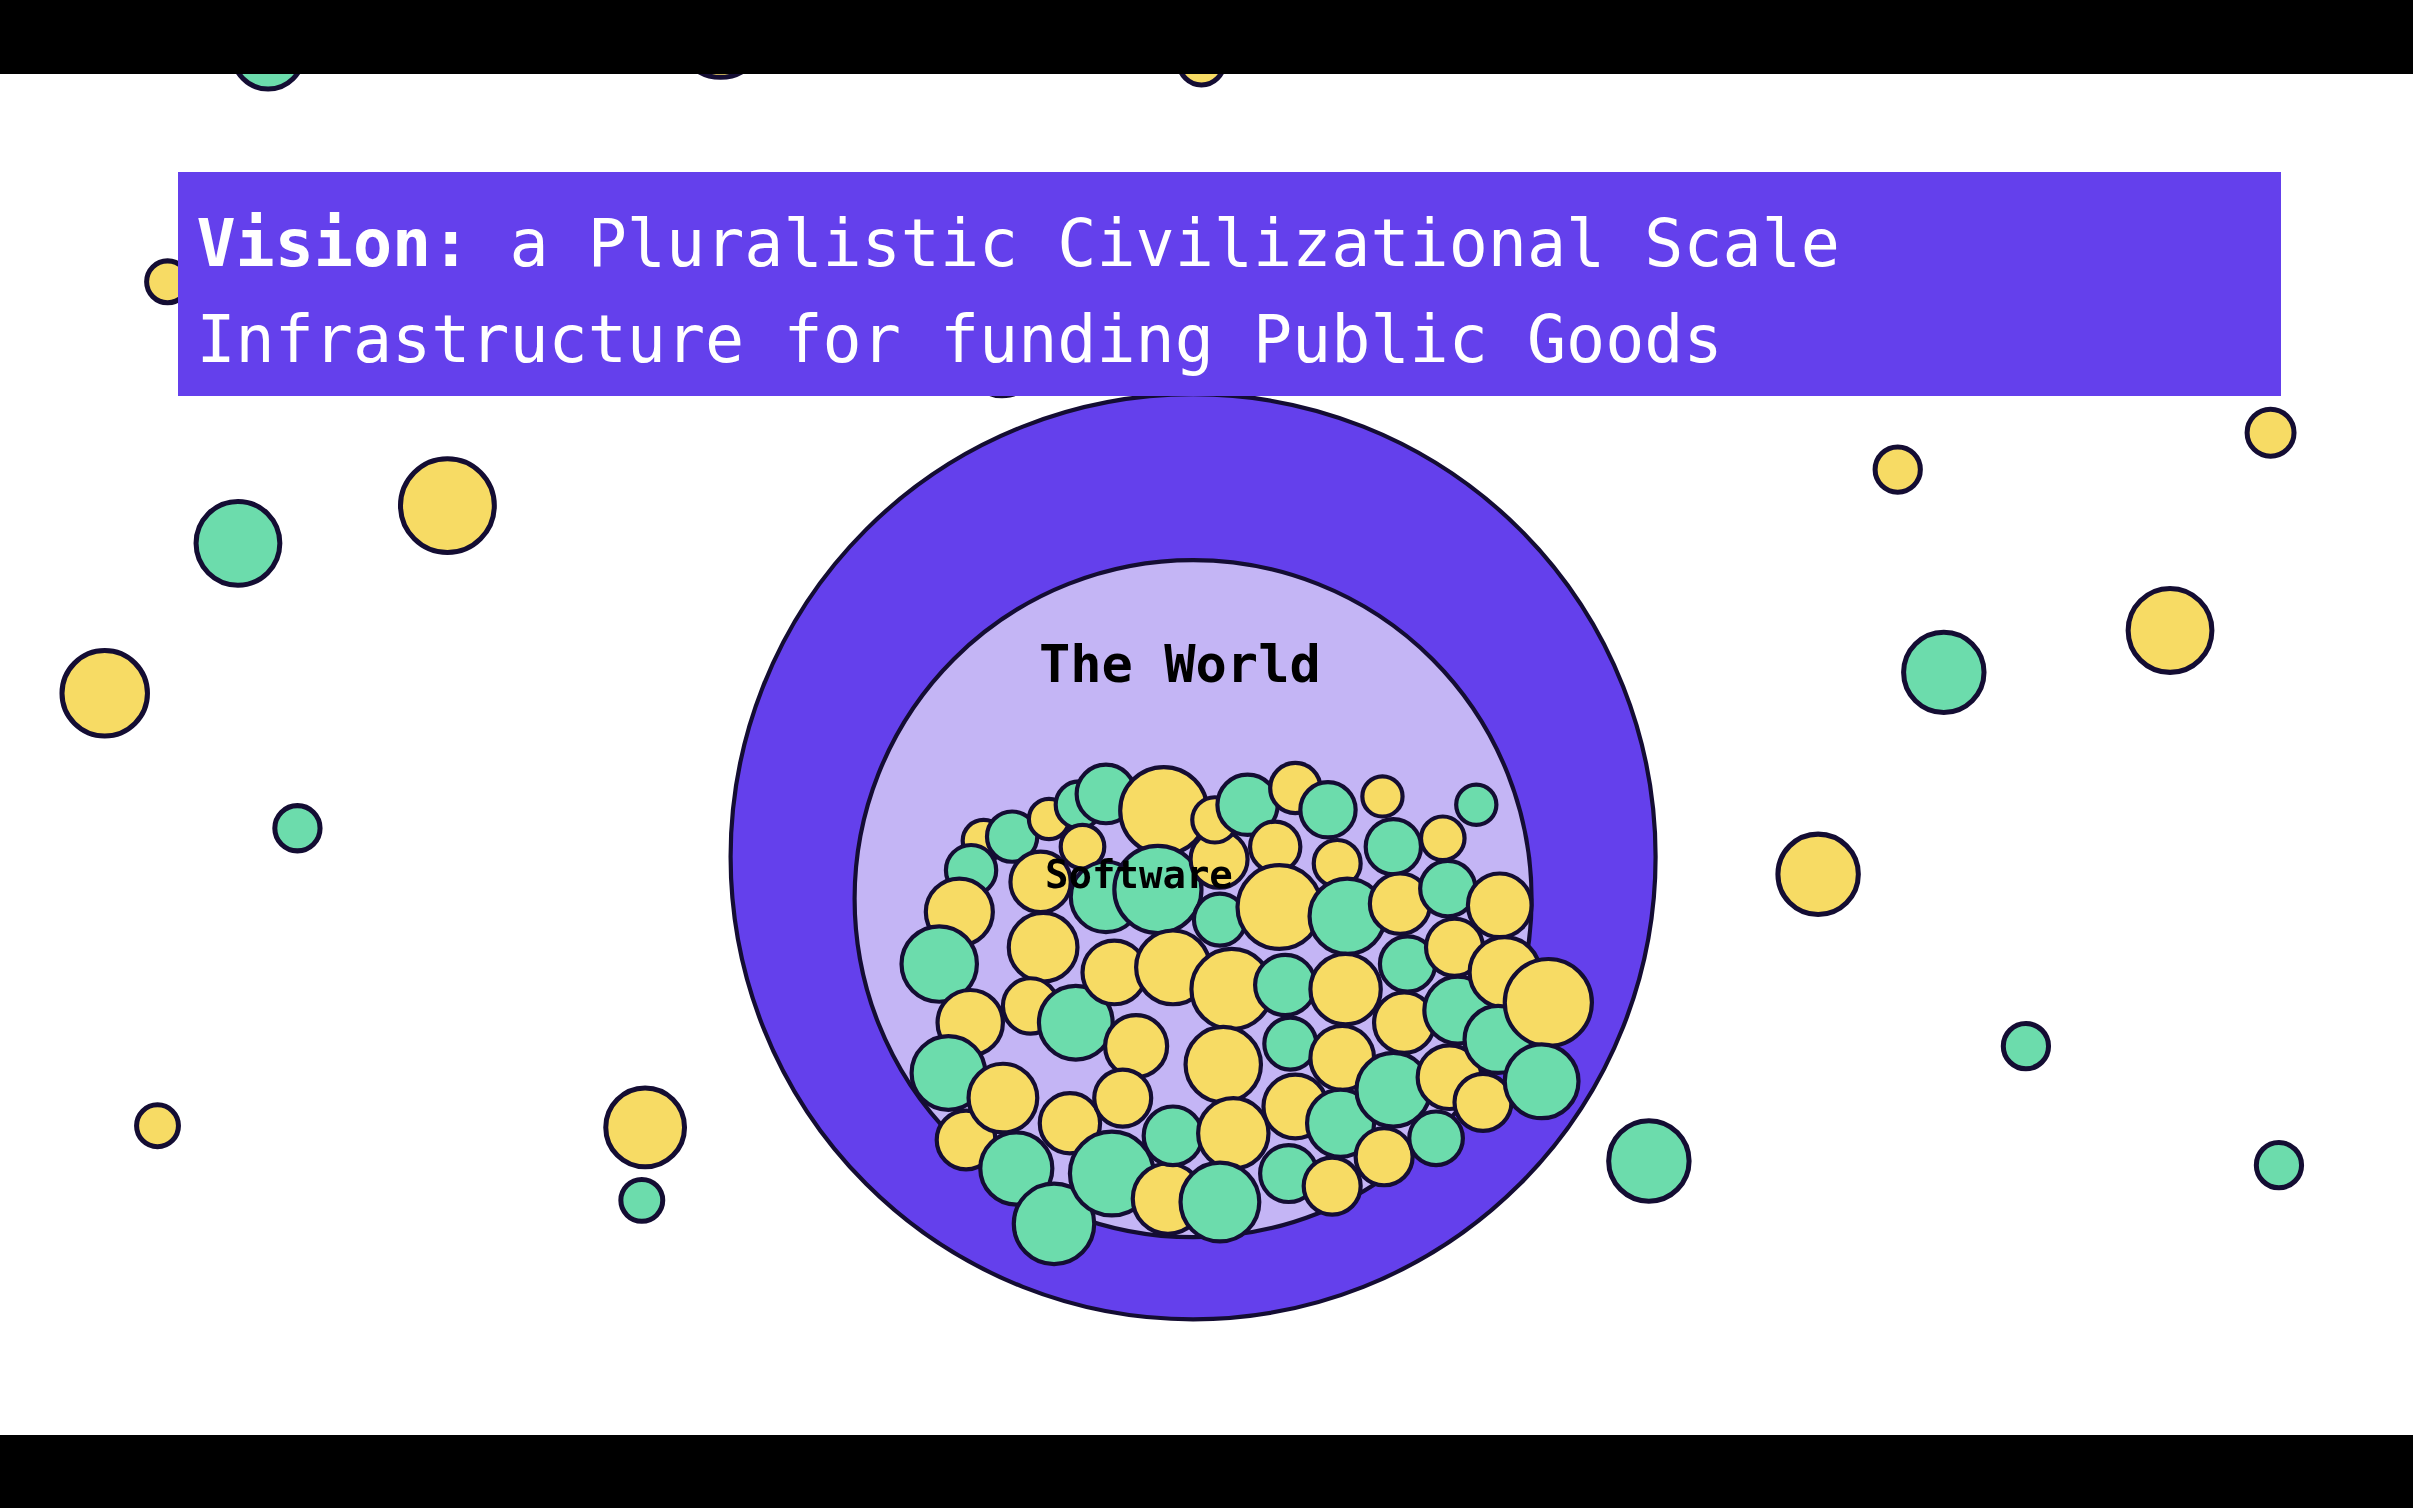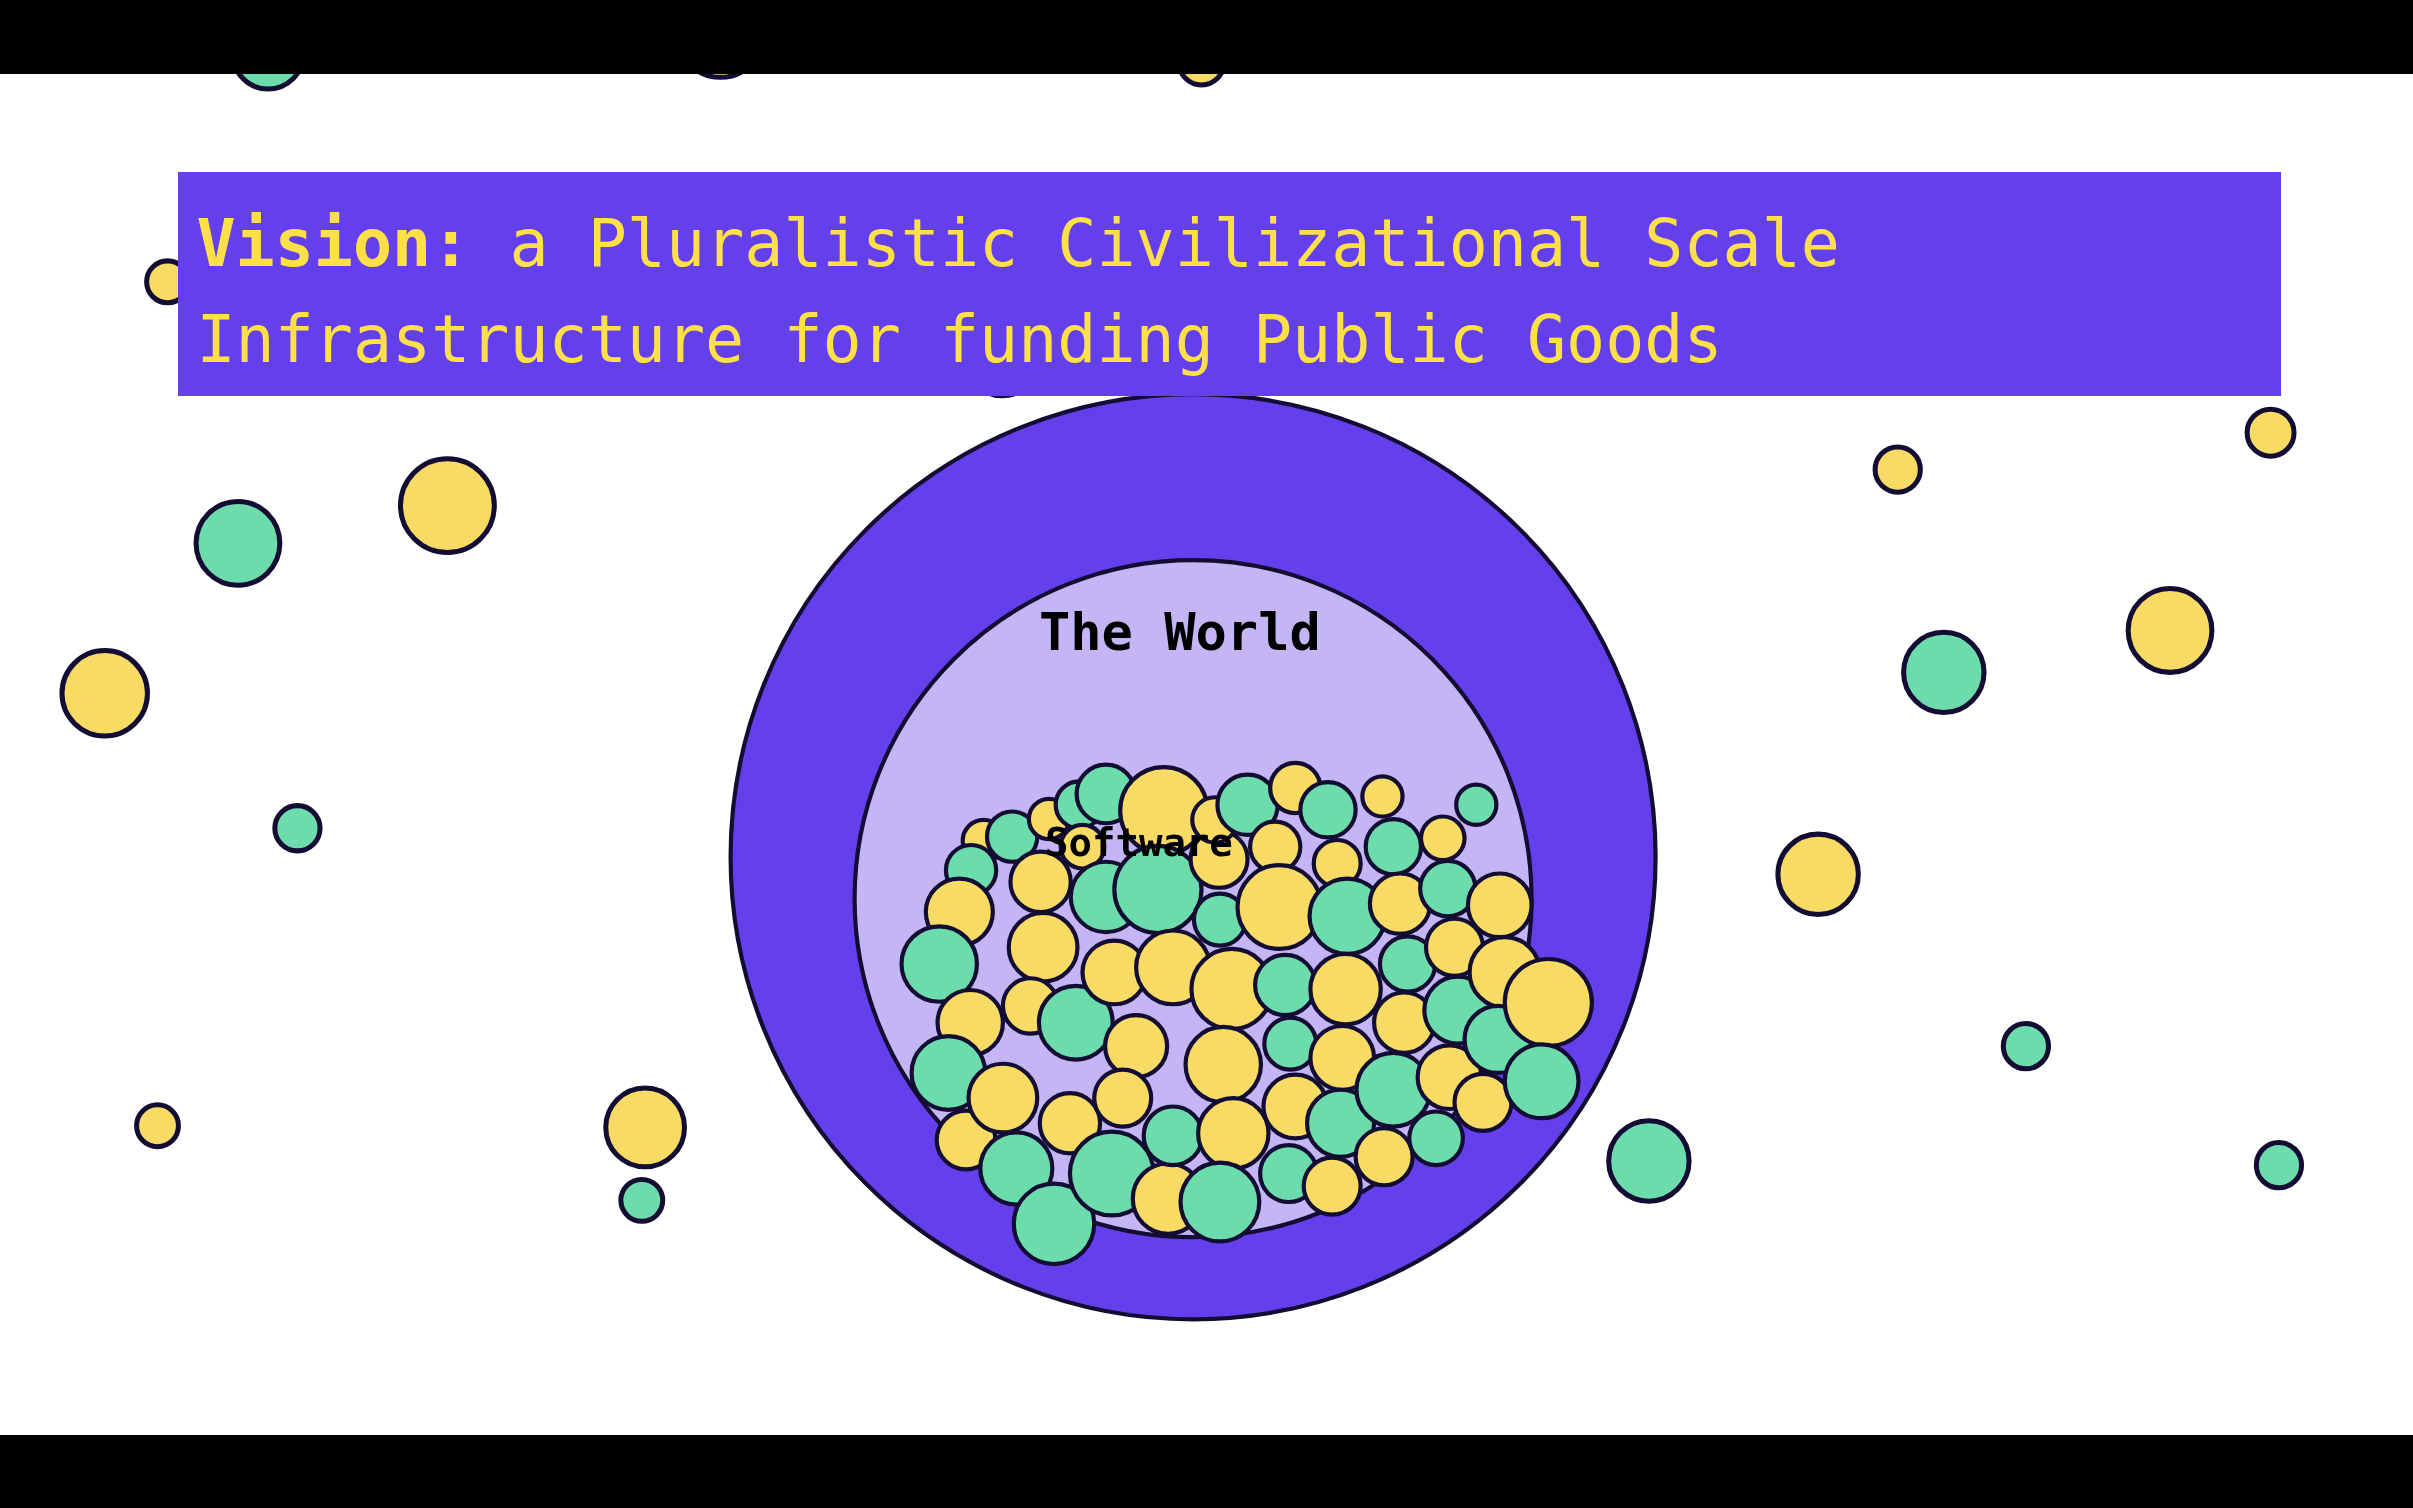--- a/index.html
+++ b/index.html
@@ -48,38 +48,39 @@
     left: 178px;
     top: 98px;
     width: 2103px;
     height: 224px;
     background: #6440ec;
     z-index: 20;
     box-sizing: border-box;
     padding: 23.5px 0 0 18.4px;
   }
   #title-text {
-    color: #fde047;
+    color: #ffffff;
     font-family: "DejaVu Sans Mono", "Liberation Mono", monospace;
     font-size: 65px;
     line-height: 1.48;
     letter-spacing: 0px;
     white-space: pre-wrap;
     margin: 0;
   }
   #title-lead {
     font-weight: bold;
   }
 
   .diagram-label {
     position: absolute;
     color: #000000;
     font-family: "DejaVu Sans Mono", "Liberation Mono", monospace;
     font-weight: bold;
     white-space: nowrap;
+    margin-top: 32px;
   }
   #label-world {
     font-size: 52px;
     left: 1039px;
     top: 528px;
     z-index: 12;
   }
   #label-software {
     font-size: 39px;
     left: 1045px;

